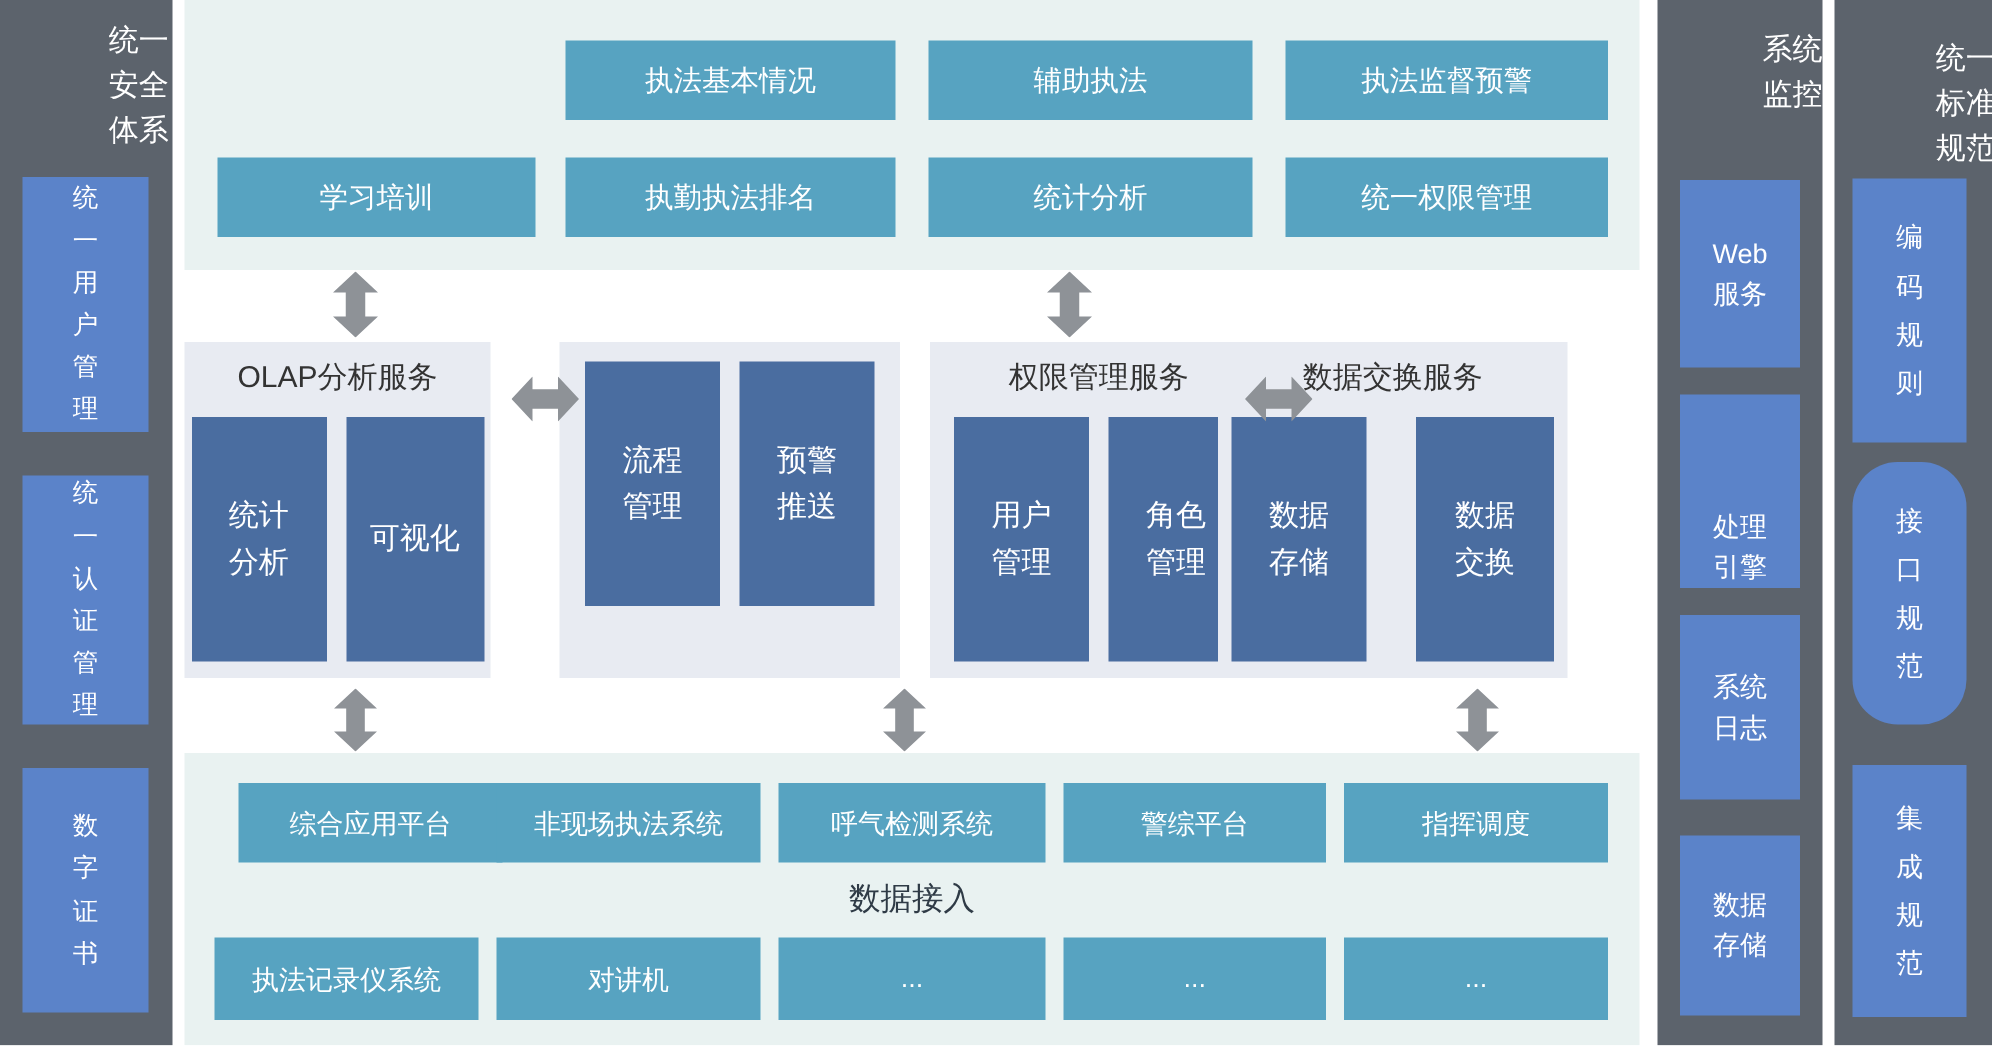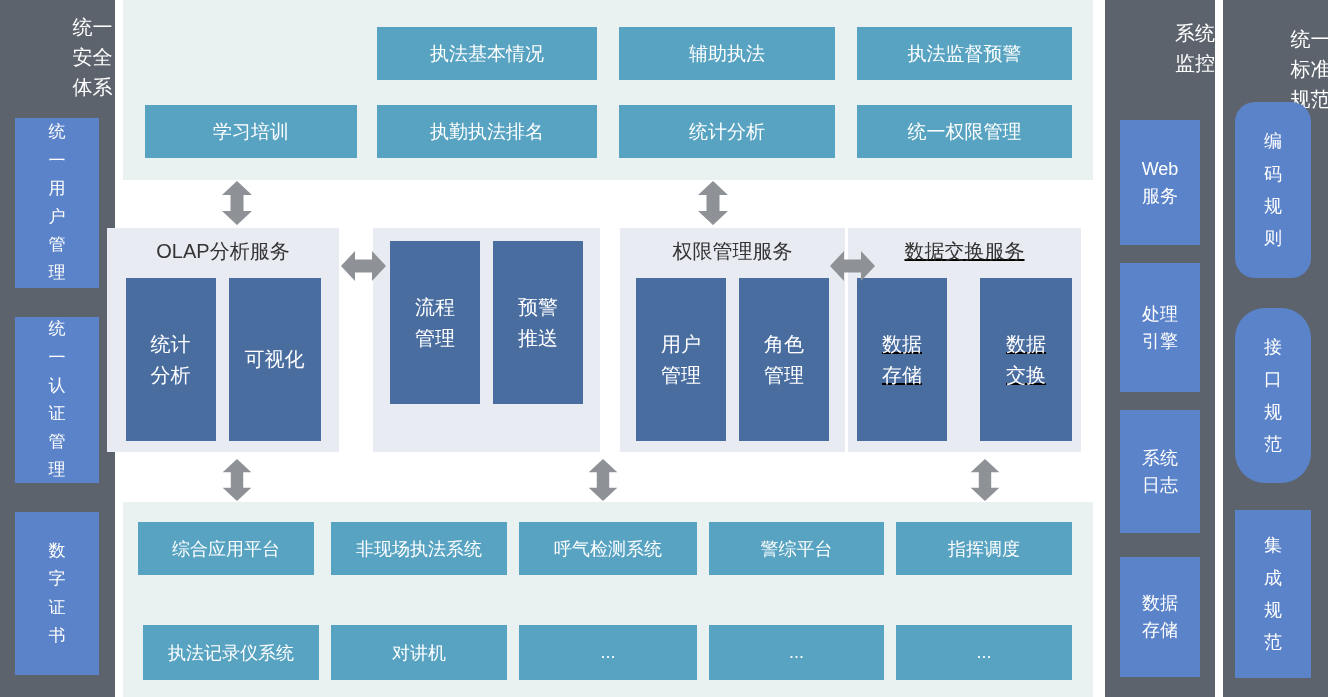--- a/index.html
+++ b/index.html
@@ -60,21 +60,21 @@
     <div class="tealbox" style="left:734px;top:105px;width:215px;">统一权限管理</div>
   </div>
 
   <div class="arrow" style="left:222px;top:181px;"><svg width="30" height="44" viewBox="0 0 30 44">
         <path d="M15 0 L30 14 L21.5 14 L21.5 30 L30 30 L15 44 L0 30 L8.5 30 L8.5 14 L0 14 Z"></path>
       </svg></div>
   <div class="arrow" style="left:698px;top:181px;"><svg width="30" height="44" viewBox="0 0 30 44">
         <path d="M15 0 L30 14 L21.5 14 L21.5 30 L30 30 L15 44 L0 30 L8.5 30 L8.5 14 L0 14 Z"></path>
       </svg></div>
 
-  <div class="group" style="left:107px;width:232px;">
+  <div class="group" style="left:123px;width:204px;">
     <div class="group-title">OLAP分析服务</div>
     <div class="group-body">
       <div class="innerbox">
           <span class="w2">统计分析</span>
         </div>
       <div class="innerbox" style="width:92px;">
           <span>可视化</span>
         </div>
     </div>
   </div>
@@ -92,21 +92,21 @@
     <div class="group-title">权限管理服务</div>
     <div class="group-body">
       <div class="innerbox">
           <span class="w2">用户管理</span>
         </div>
       <div class="innerbox">
           <span class="w2">角色管理</span>
         </div>
     </div>
   </div>
-  <div class="group" style="left:848px;width:233px;text-decoration:underline;">
+  <div class="group" style="left:812px;width:233px;">
     <div class="group-title">数据交换服务</div>
     <div class="group-body">
       <div class="innerbox">
           <span class="w2">数据存储</span>
         </div>
       <div class="innerbox" style="width:92px;margin-left:20px;">
           <span class="w2">数据交换</span>
         </div>
     </div>
   </div>
@@ -122,53 +122,54 @@
         <path d="M15 0 L30 14 L21.5 14 L21.5 30 L30 30 L15 44 L0 30 L8.5 30 L8.5 14 L0 14 Z"></path>
       </svg></div>
   <div class="arrow" style="left:588px;top:459px;"><svg width="30" height="42" viewBox="0 0 30 44">
         <path d="M15 0 L30 14 L21.5 14 L21.5 30 L30 30 L15 44 L0 30 L8.5 30 L8.5 14 L0 14 Z"></path>
       </svg></div>
   <div class="arrow" style="left:970px;top:459px;"><svg width="30" height="42" viewBox="0 0 30 44">
         <path d="M15 0 L30 14 L21.5 14 L21.5 30 L30 30 L15 44 L0 30 L8.5 30 L8.5 14 L0 14 Z"></path>
       </svg></div>
 
   <div class="cyanpanel" style="top:502px;height:195px;">
-    <div class="tealbox" style="left:15px;top:20px;width:176px;font-size:18px;">综合应用平台</div>
+    <div class="tealbox" style="left:36px;top:20px;width:176px;font-size:18px;">综合应用平台</div>
     <div class="tealbox" style="left:208px;top:20px;width:176px;font-size:18px;">非现场执法系统</div>
     <div class="tealbox" style="left:396px;top:20px;width:178px;font-size:18px;">呼气检测系统</div>
     <div class="tealbox" style="left:586px;top:20px;width:175px;font-size:18px;">警综平台</div>
     <div class="tealbox" style="left:773px;top:20px;width:176px;font-size:18px;">指挥调度</div>
 
+    <div class="data-access-title" style="top:83px;">数据接入</div>
 
     <div class="tealbox" style="left:20px;top:123px;width:176px;height:55px;font-size:18px;">执法记录仪系统</div>
     <div class="tealbox" style="left:208px;top:123px;width:176px;height:55px;font-size:18px;">对讲机</div>
     <div class="tealbox" style="left:396px;top:123px;width:178px;height:55px;font-size:18px;">...</div>
     <div class="tealbox" style="left:586px;top:123px;width:175px;height:55px;font-size:18px;">...</div>
     <div class="tealbox" style="left:773px;top:123px;width:176px;height:55px;font-size:18px;">...</div>
   </div>
 
   <div class="darkcol" style="left:1105px;width:110px;">
     <div class="col-title" style="top:18px;"><span>系统监控</span></div>
     <div class="bluebox" style="left:15px;top:120px;width:80px;height:125px;">
         <span class="w2m">Web服务</span>
       </div>
-    <div class="bluebox" style="left:15px;top:263px;width:80px;height:129px;">
+    <div class="bluebox" style="left:15px;top:263px;width:80px;height:129px;align-items:flex-end;">
         <span class="w2m">处理引擎</span>
       </div>
     <div class="bluebox" style="left:15px;top:410px;width:80px;height:123px;">
         <span class="w2m">系统日志</span>
       </div>
     <div class="bluebox" style="left:15px;top:557px;width:80px;height:120px;">
         <span class="w2m">数据存储</span>
       </div>
   </div>
 
   <div class="darkcol" style="left:1223px;width:105px;">
     <div class="col-title" style="top:24px;"><span>统一标准规范</span></div>
-    <div class="bluebox" style="left:12px;top:102px;width:76px;height:176px;border-radius:20px;">
+    <div class="bluebox" style="left:12px;top:119px;width:76px;height:176px;">
         <span class="w1" style="font-size:18px;line-height:1.8;">编码规则</span>
       </div>
     <div class="bluebox" style="left:12px;top:308px;width:76px;height:175px;border-radius:30px;">
         <span class="w1" style="font-size:18px;line-height:1.8;">接口规范</span>
       </div>
     <div class="bluebox" style="left:12px;top:510px;width:76px;height:168px;">
         <span class="w1" style="font-size:18px;line-height:1.8;">集成规范</span>
       </div>
   </div>
 

